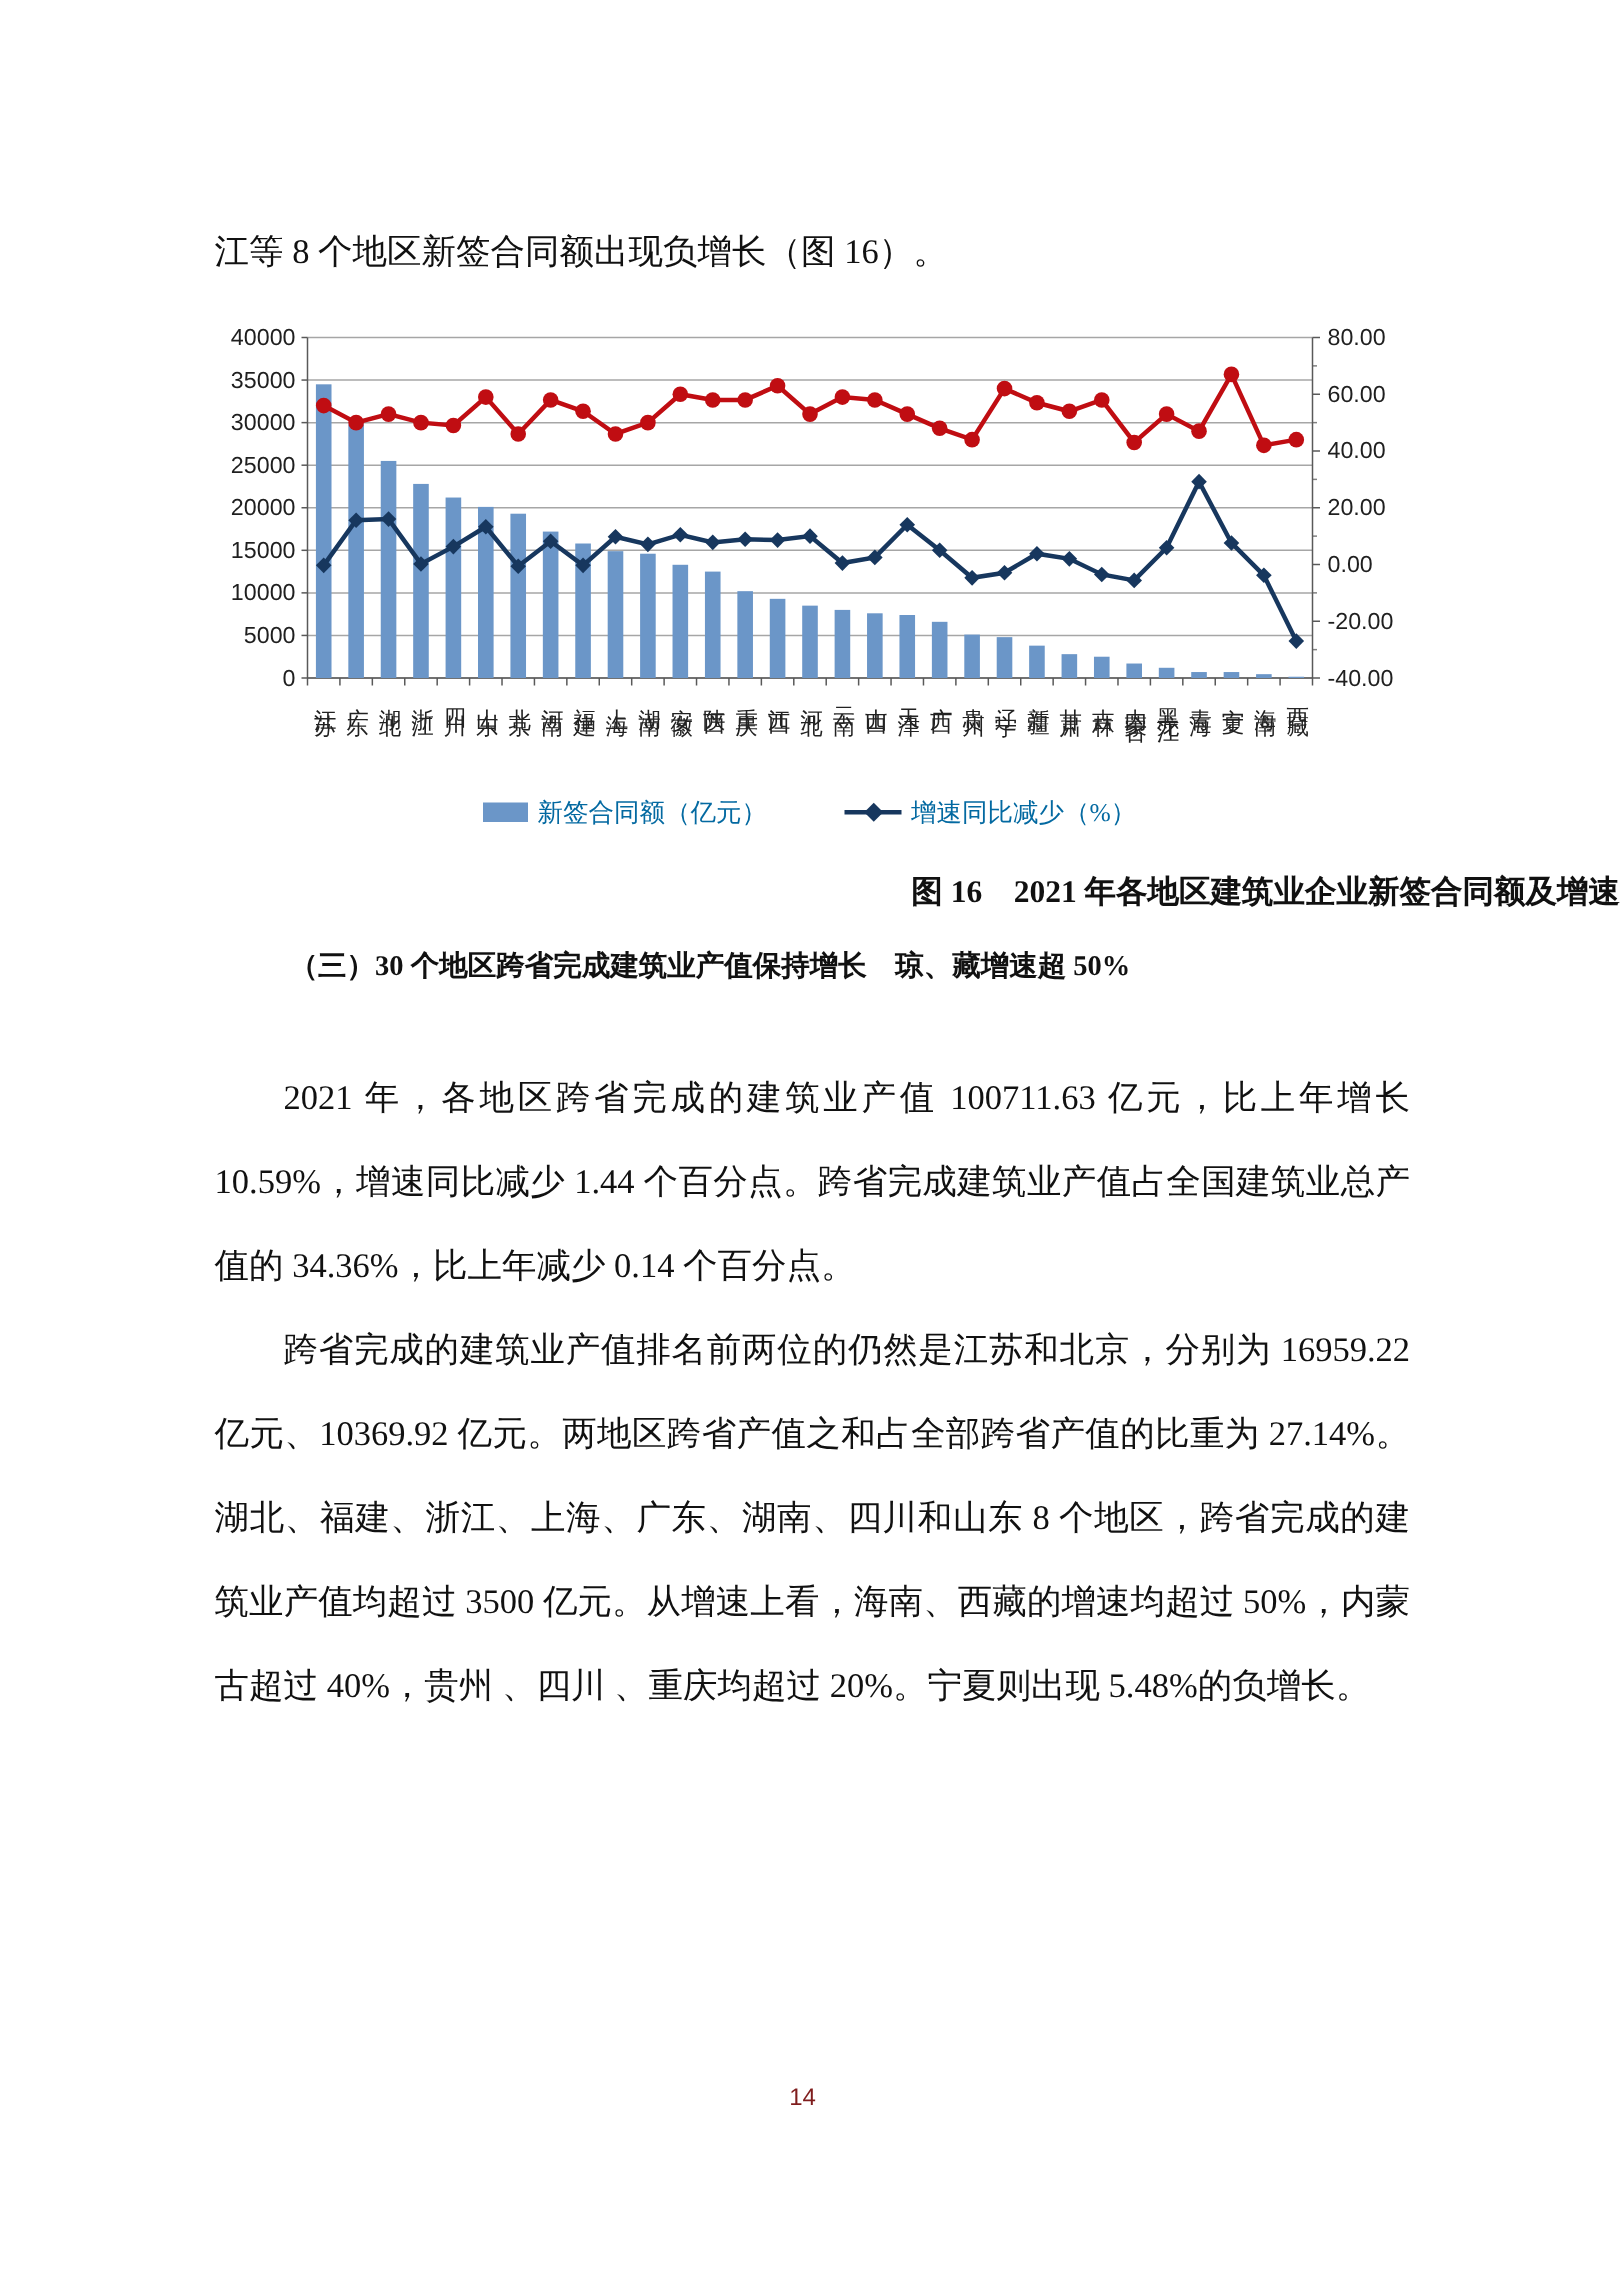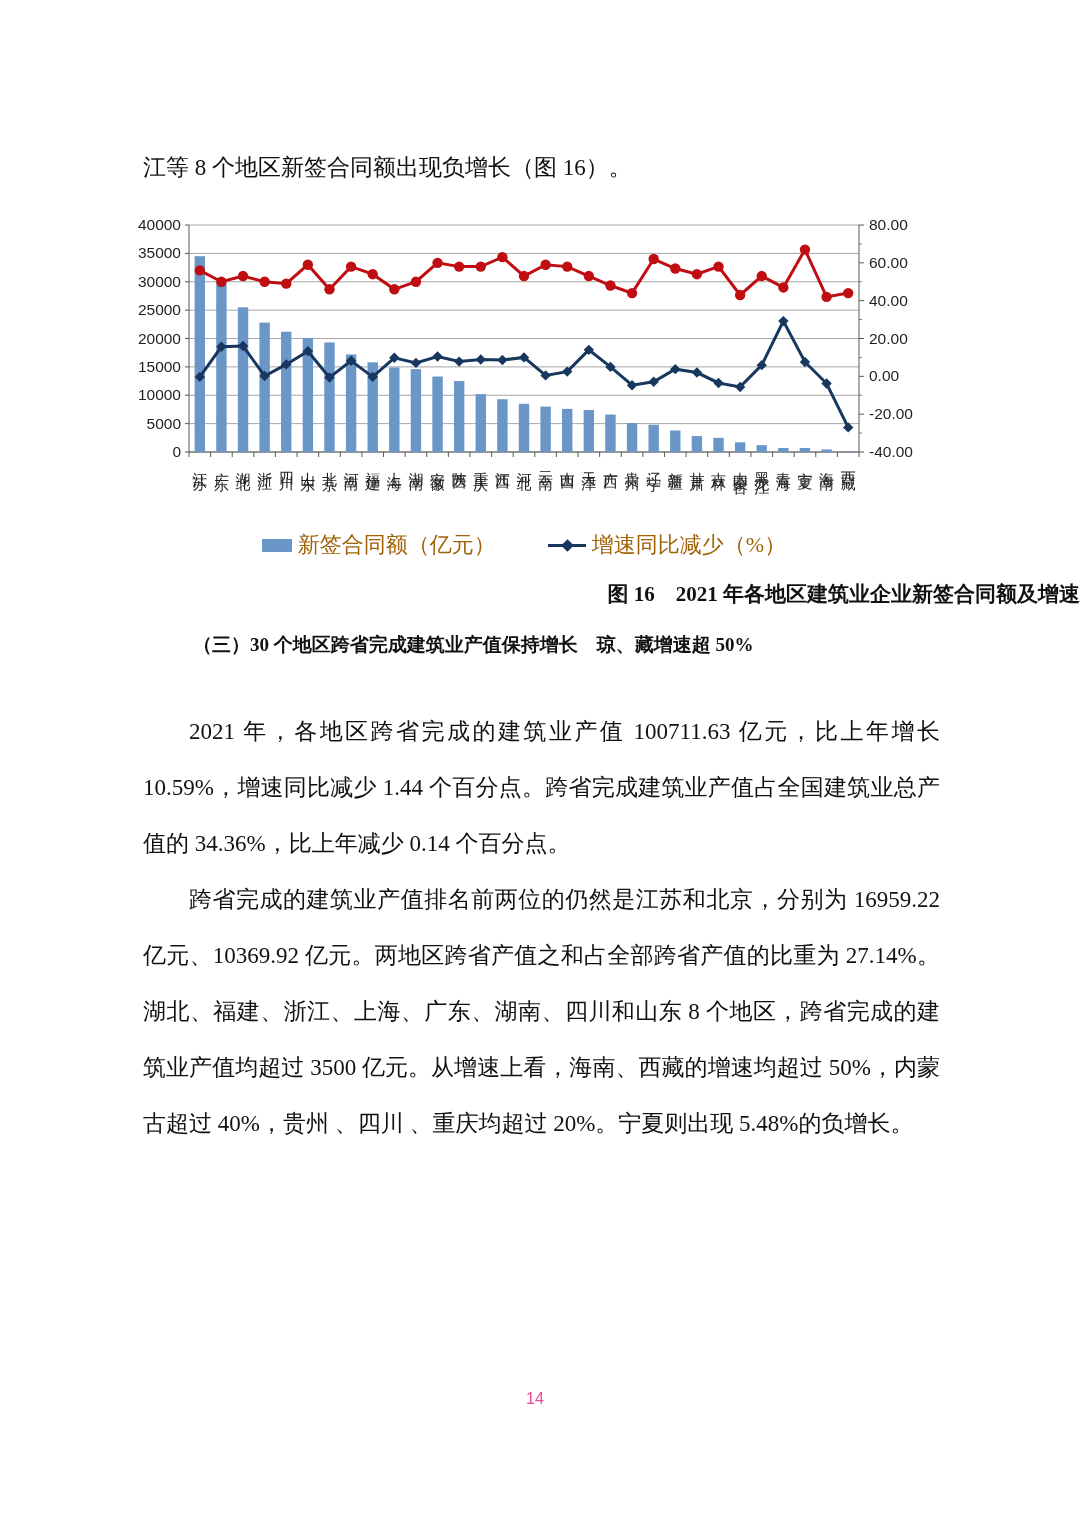--- a/index.html
+++ b/index.html
@@ -1,42 +1,42 @@
 <!DOCTYPE html>
 <html><head>
 <meta charset="utf-8">
 <style>
   html,body{margin:0;padding:0;background:#ffffff;}
   .page{position:relative;width:1080px;height:1527px;background:#fff;overflow:hidden;
         font-family:"Liberation Serif","DejaVu Serif",serif;color:#111;}
   .intro{position:absolute;left:143px;top:148px;width:800px;margin:0;
          font-size:23px;line-height:40px;}
-  .chart{position:absolute;left:114px;top:210px;width:830px;height:358px;}
+  .chart{position:absolute;left:130px;top:210px;width:830px;height:358px;}
   #chart-svg{position:absolute;left:0;top:0;}
   #chart-svg text.ax{font:15.5px "Liberation Sans","DejaVu Sans",sans-serif;fill:#1f1f1f;}
   #x-labels{position:absolute;left:0;top:250px;width:830px;height:62px;}
   .xlab{position:absolute;top:0;width:22px;height:52px;
         writing-mode:vertical-lr;text-orientation:upright;
         font-size:15px;line-height:22px;letter-spacing:4px;color:#222;text-align:left;}
   .legend{position:absolute;left:70px;top:320px;width:680px;display:flex;
-          justify-content:center;align-items:center;gap:52px;font-size:22px;color:#a16207;white-space:nowrap;}
+          justify-content:center;align-items:center;gap:52px;font-size:17px;color:#0369a1;white-space:nowrap;}
   .legend-item{display:flex;align-items:center;gap:6px;}
   .sw-bar{display:inline-block;width:30px;height:13px;background:#6b96c8;}
   .sw-line{position:relative;display:inline-block;width:38px;height:3px;background:#c00d12;}
   .sw-line .dot{position:absolute;left:14px;top:-4px;width:11px;height:11px;border-radius:50%;background:#c00d12;}
   .sw-line .diamond{position:absolute;left:15px;top:-3px;width:9px;height:9px;background:#17375e;transform:rotate(45deg);}
   .caption{position:absolute;left:0;right:0;top:580px;margin:0;text-align:right;
            font-weight:bold;font-size:21px;}
   .heading{position:absolute;left:143px;top:626px;width:800px;margin:0;
            font-weight:bold;font-size:19px;line-height:38px;padding-left:50px;}
   .bodytext{position:absolute;left:143px;top:704px;width:797px;
             font-size:23px;line-height:56px;text-align:justify;}
   .bodytext p{margin:0;text-indent:2em;}
   .footer{position:absolute;left:0;right:10px;top:1390px;text-align:center;
-          font-size:16px;font-family:"Liberation Sans","DejaVu Sans",sans-serif;color:#ec4899;}
+          font-size:16px;font-family:"Liberation Sans","DejaVu Sans",sans-serif;color:#7f1d1d;}
 </style>
 </head>
 <body>
 
 <div class="page">
 
   <p class="intro">江等 8 个地区新签合同额出现负增长（图 16）。</p>
 
   <div class="chart">
     <svg id="chart-svg" width="830" height="250">

